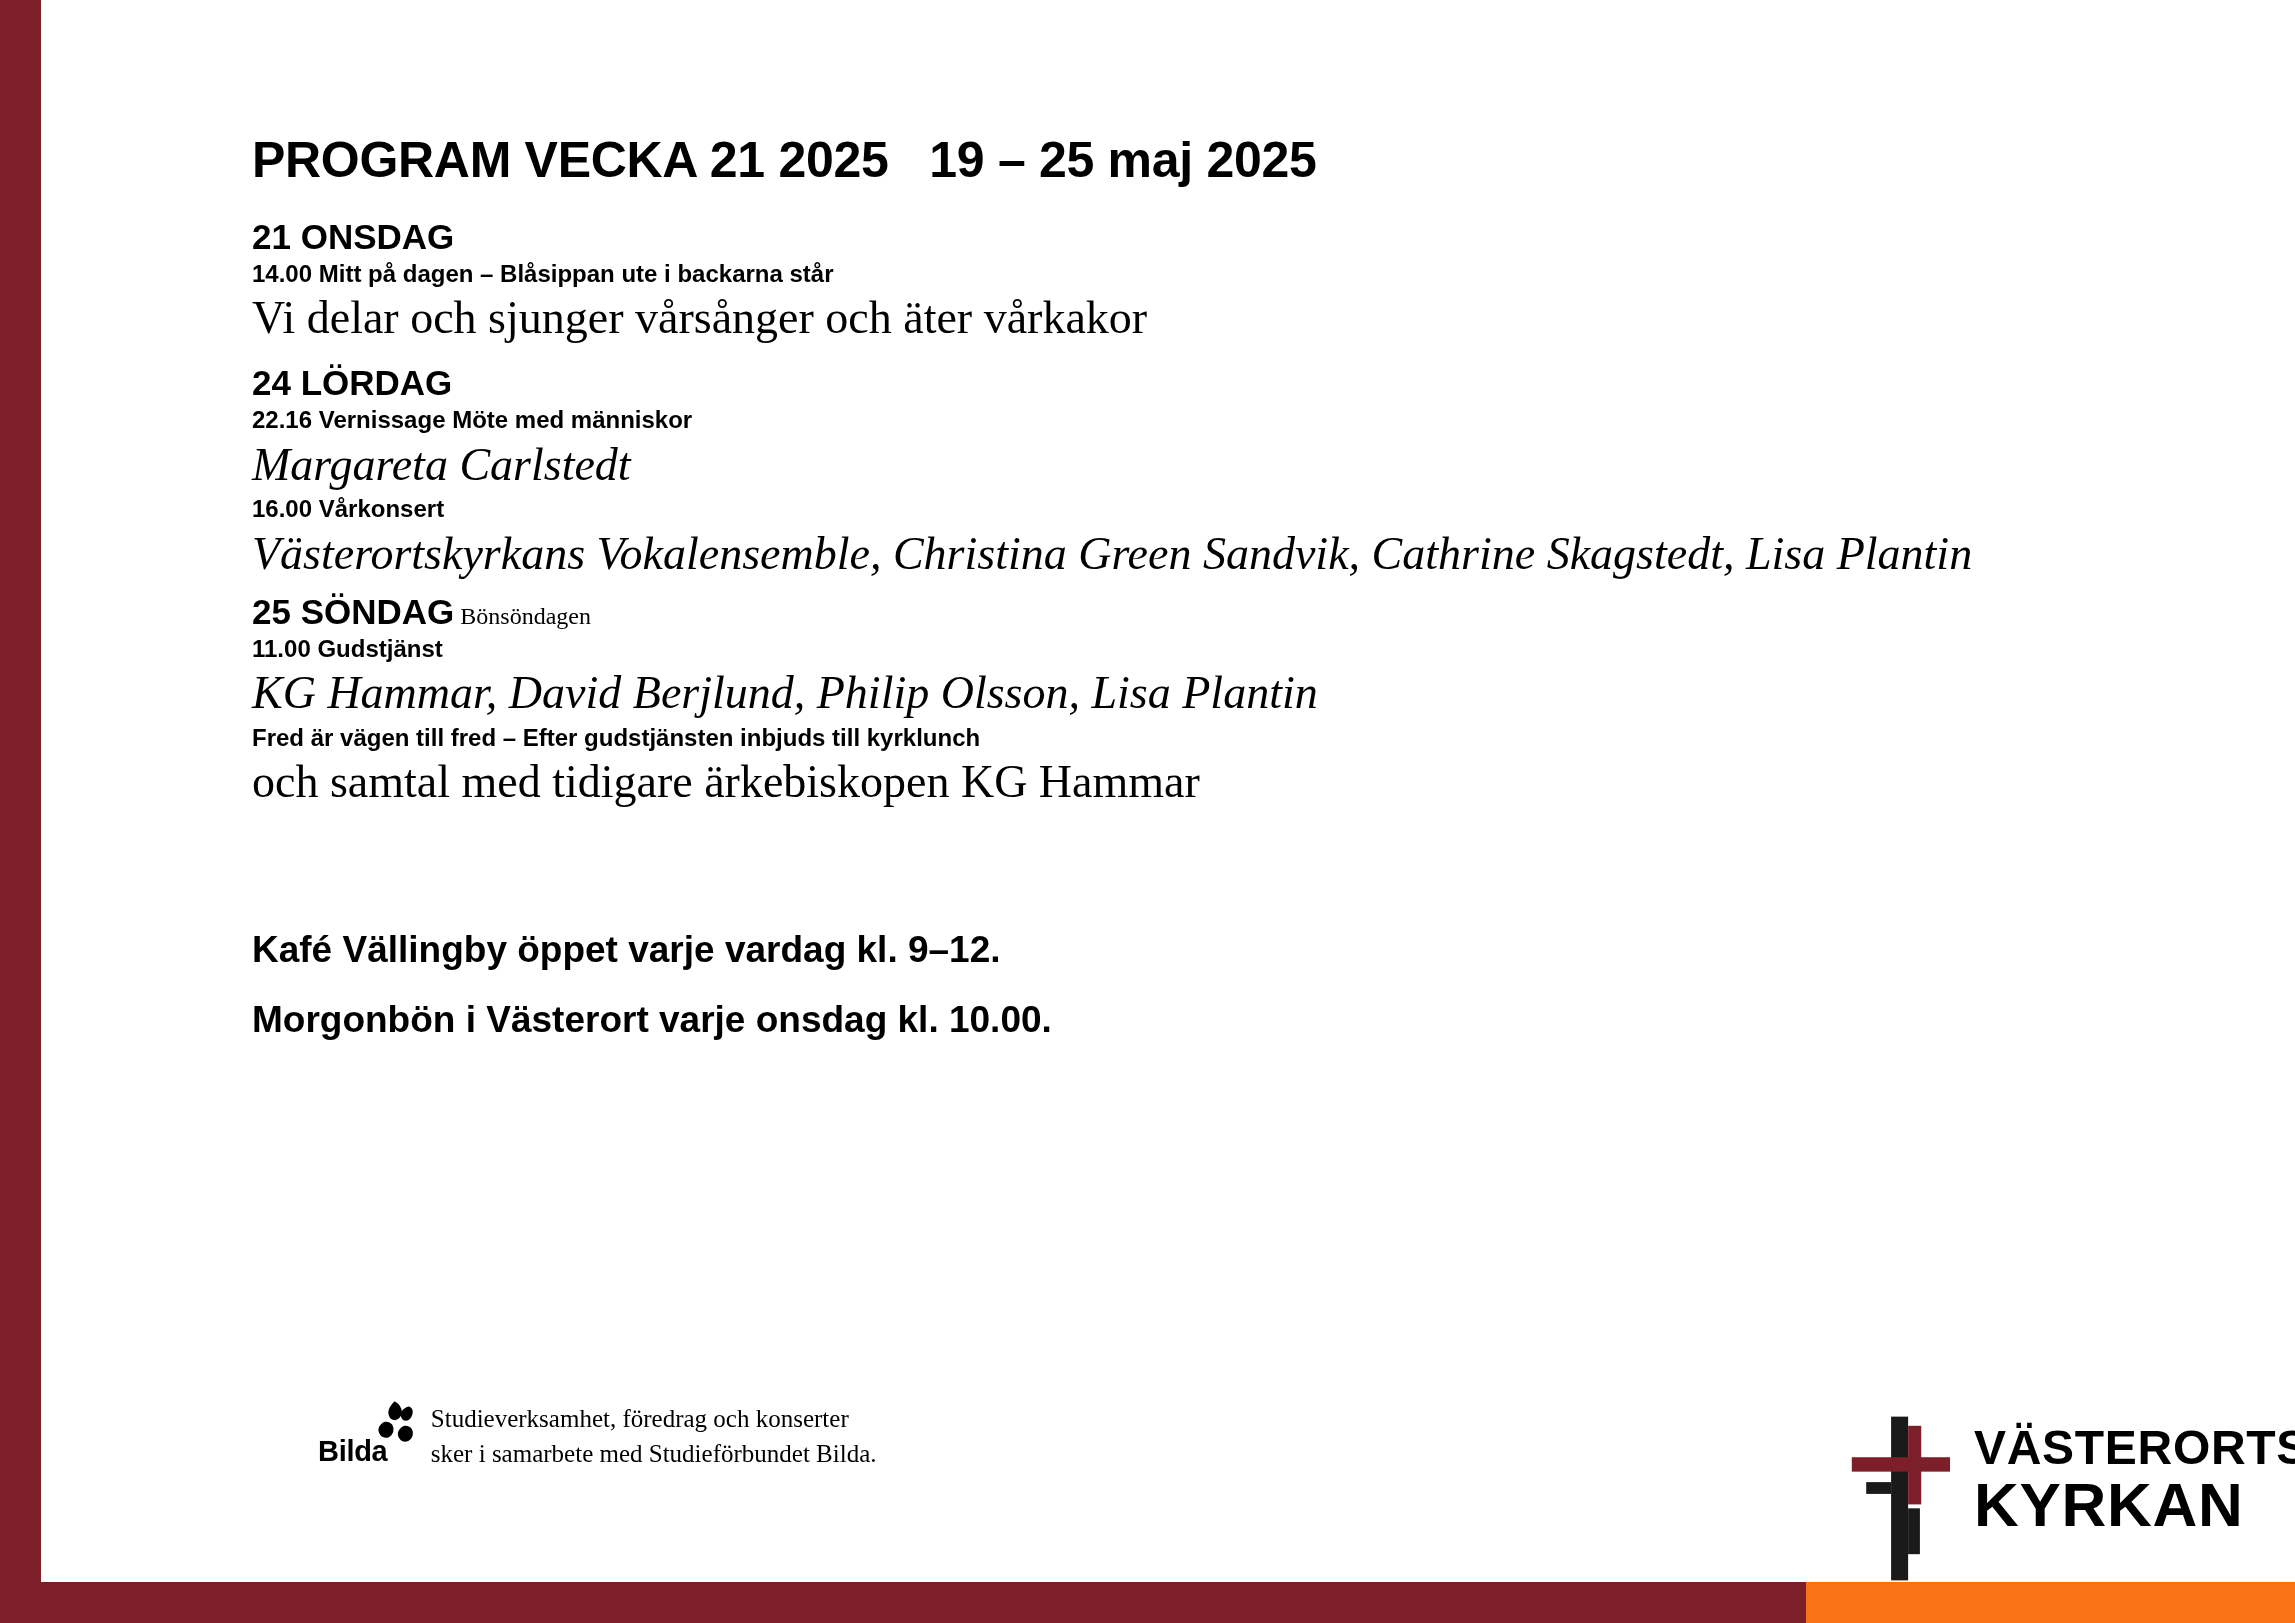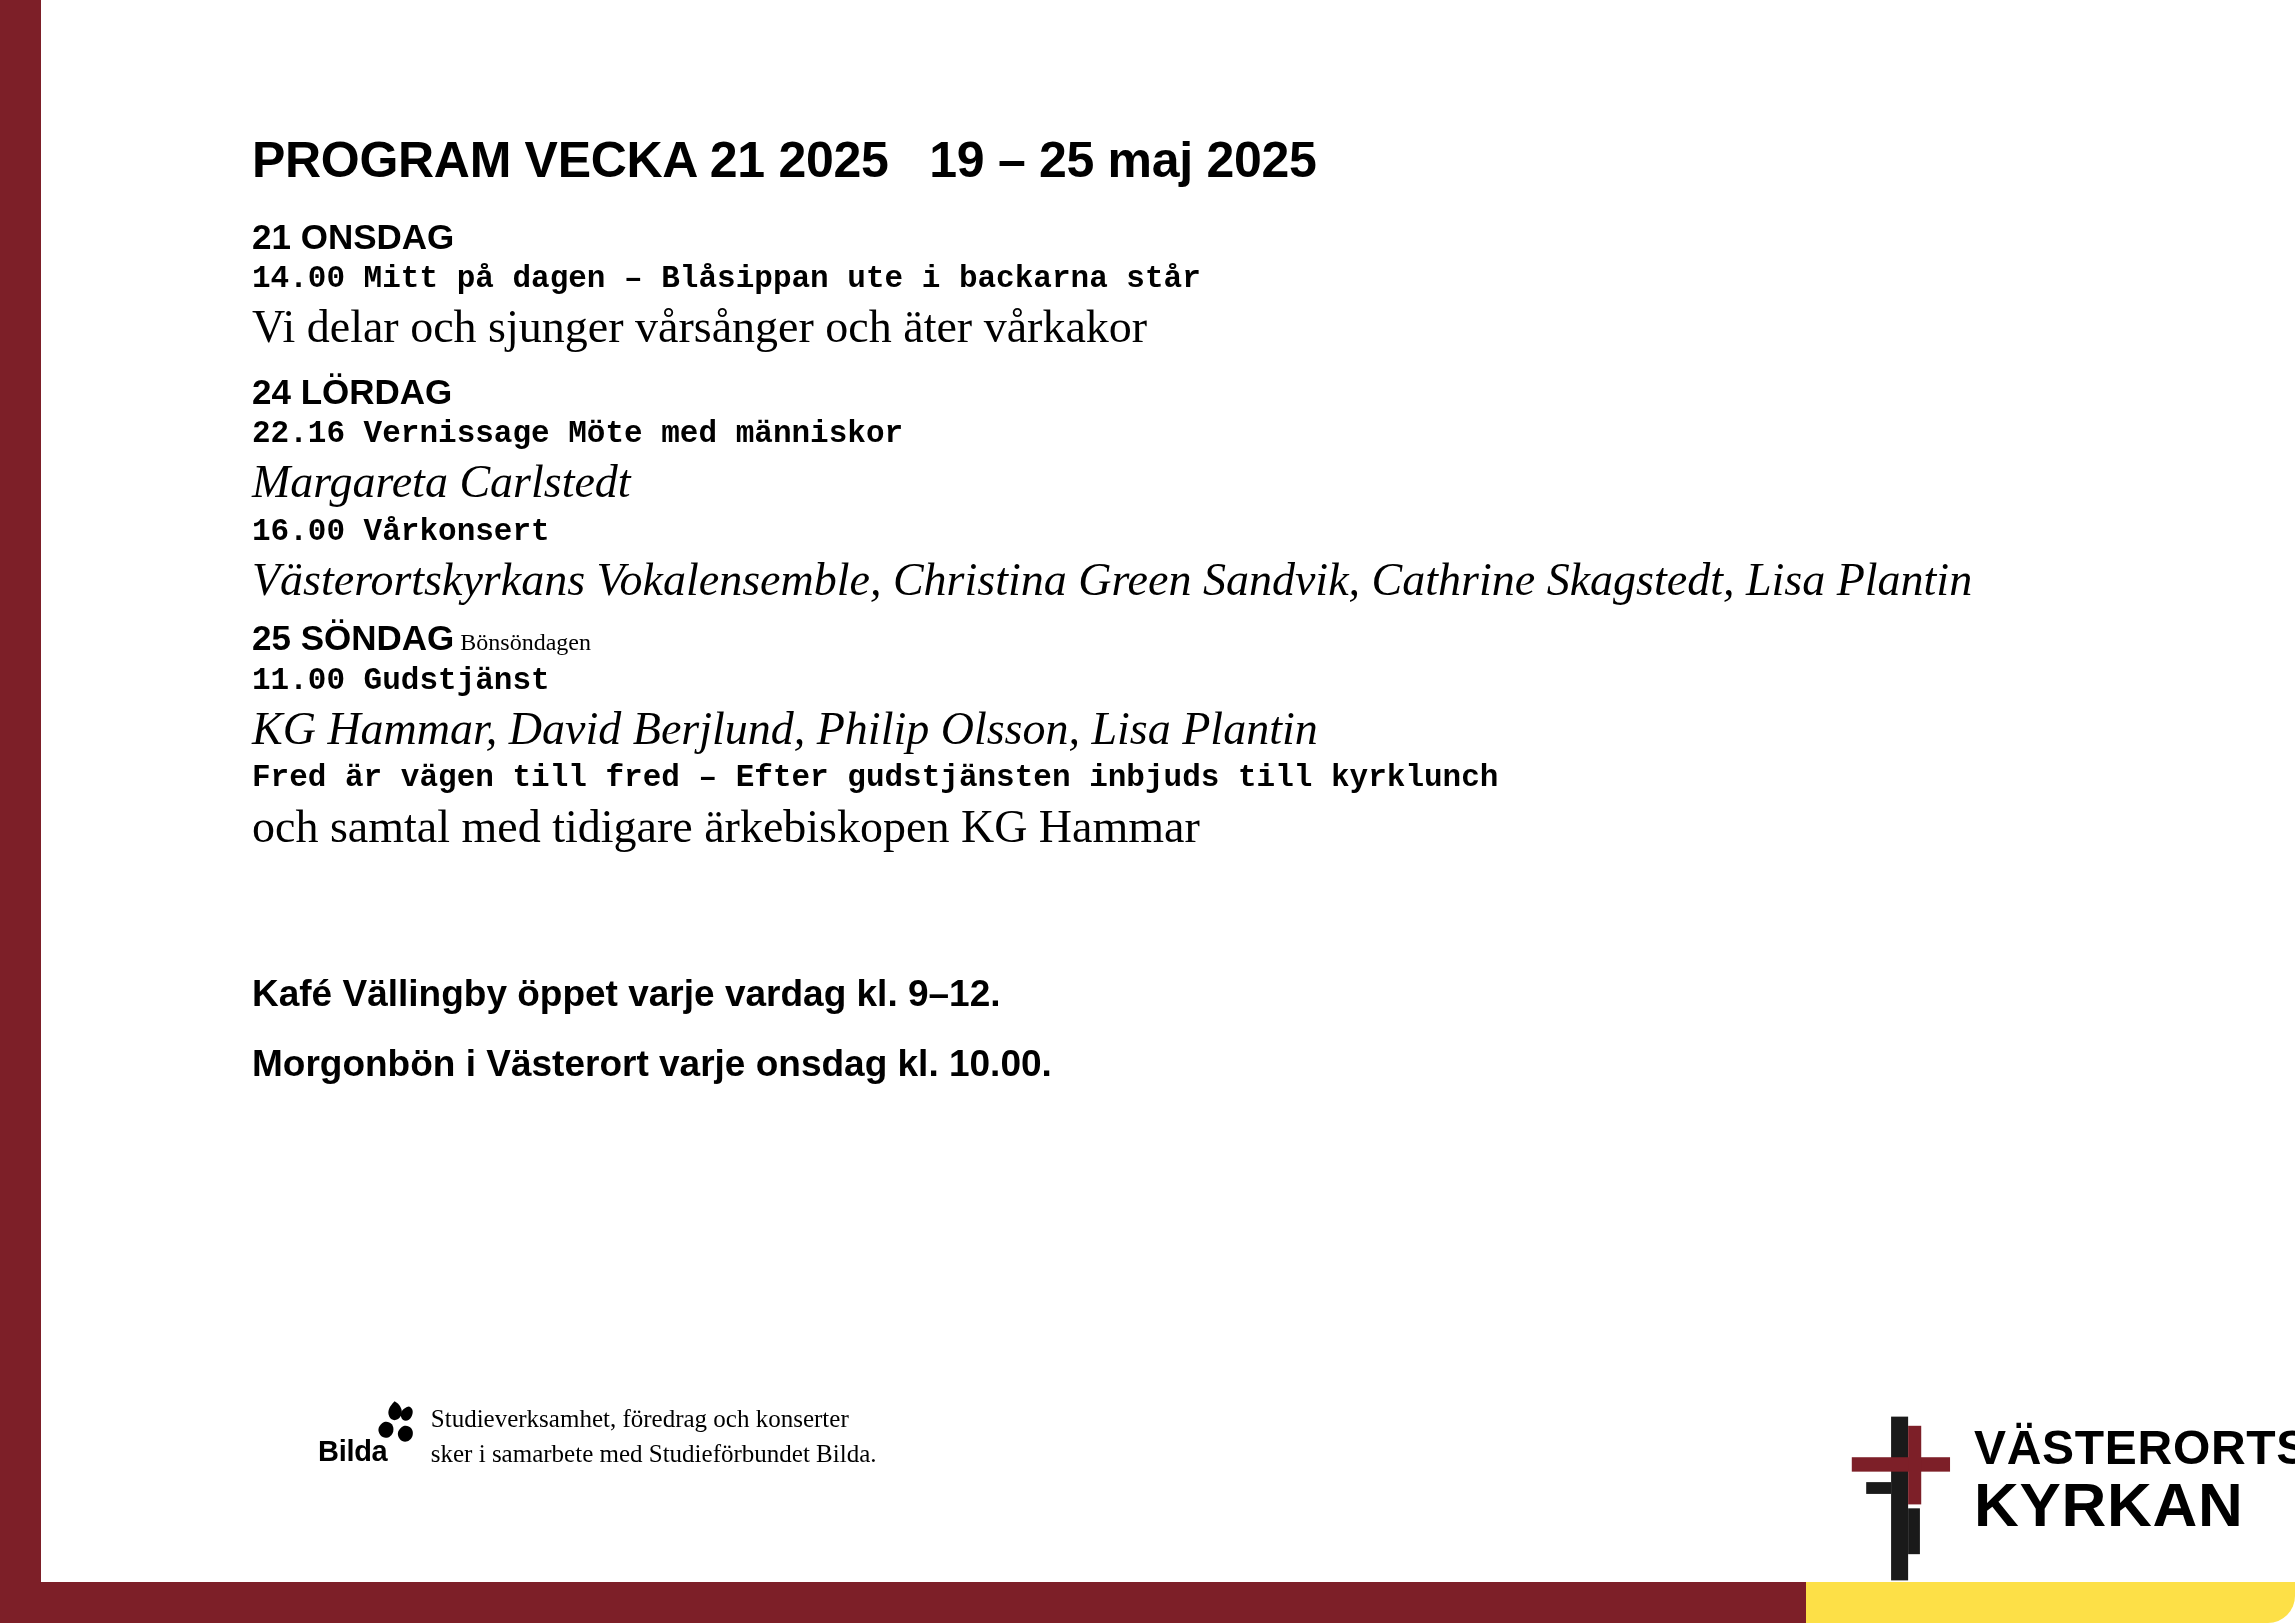--- a/index.html
+++ b/index.html
@@ -12,22 +12,21 @@
     height: 1623px;
     position: relative;
     font-family: "Liberation Sans", sans-serif;
     overflow: hidden;
   }
 
   
   #page {
     position: absolute;
     inset: 0;
-    background: #fde047;
-    border-radius: 27px;
+    background: #f97316;
   }
   .frame-left {
     position: absolute;
     left: 0;
     top: 0;
     width: 41px;
     height: 1623px;
     background: #7d1f28;
   }
   .frame-bottom {
@@ -74,23 +73,23 @@
     line-height: 1.26;
   }
   .day-head .suffix {
     font-family: "Liberation Serif", serif;
     font-weight: normal;
     font-size: 24px;
     margin-top: 25px;
   }
 
   .event-title {
-    font-family: Liberation Mono, monospace;
-    font-weight: bold;
-    font-size: 31px;
+    font-family: Liberation Sans, sans-serif;
+    font-weight: bold;
+    font-size: 24px;
     color: #000000;
     margin: 0;
     line-height: 1.26;
   }
 
   .event-sub {
     font-family: "Liberation Serif", serif;
     font-style: italic;
     font-weight: normal;
     font-size: 46px;

